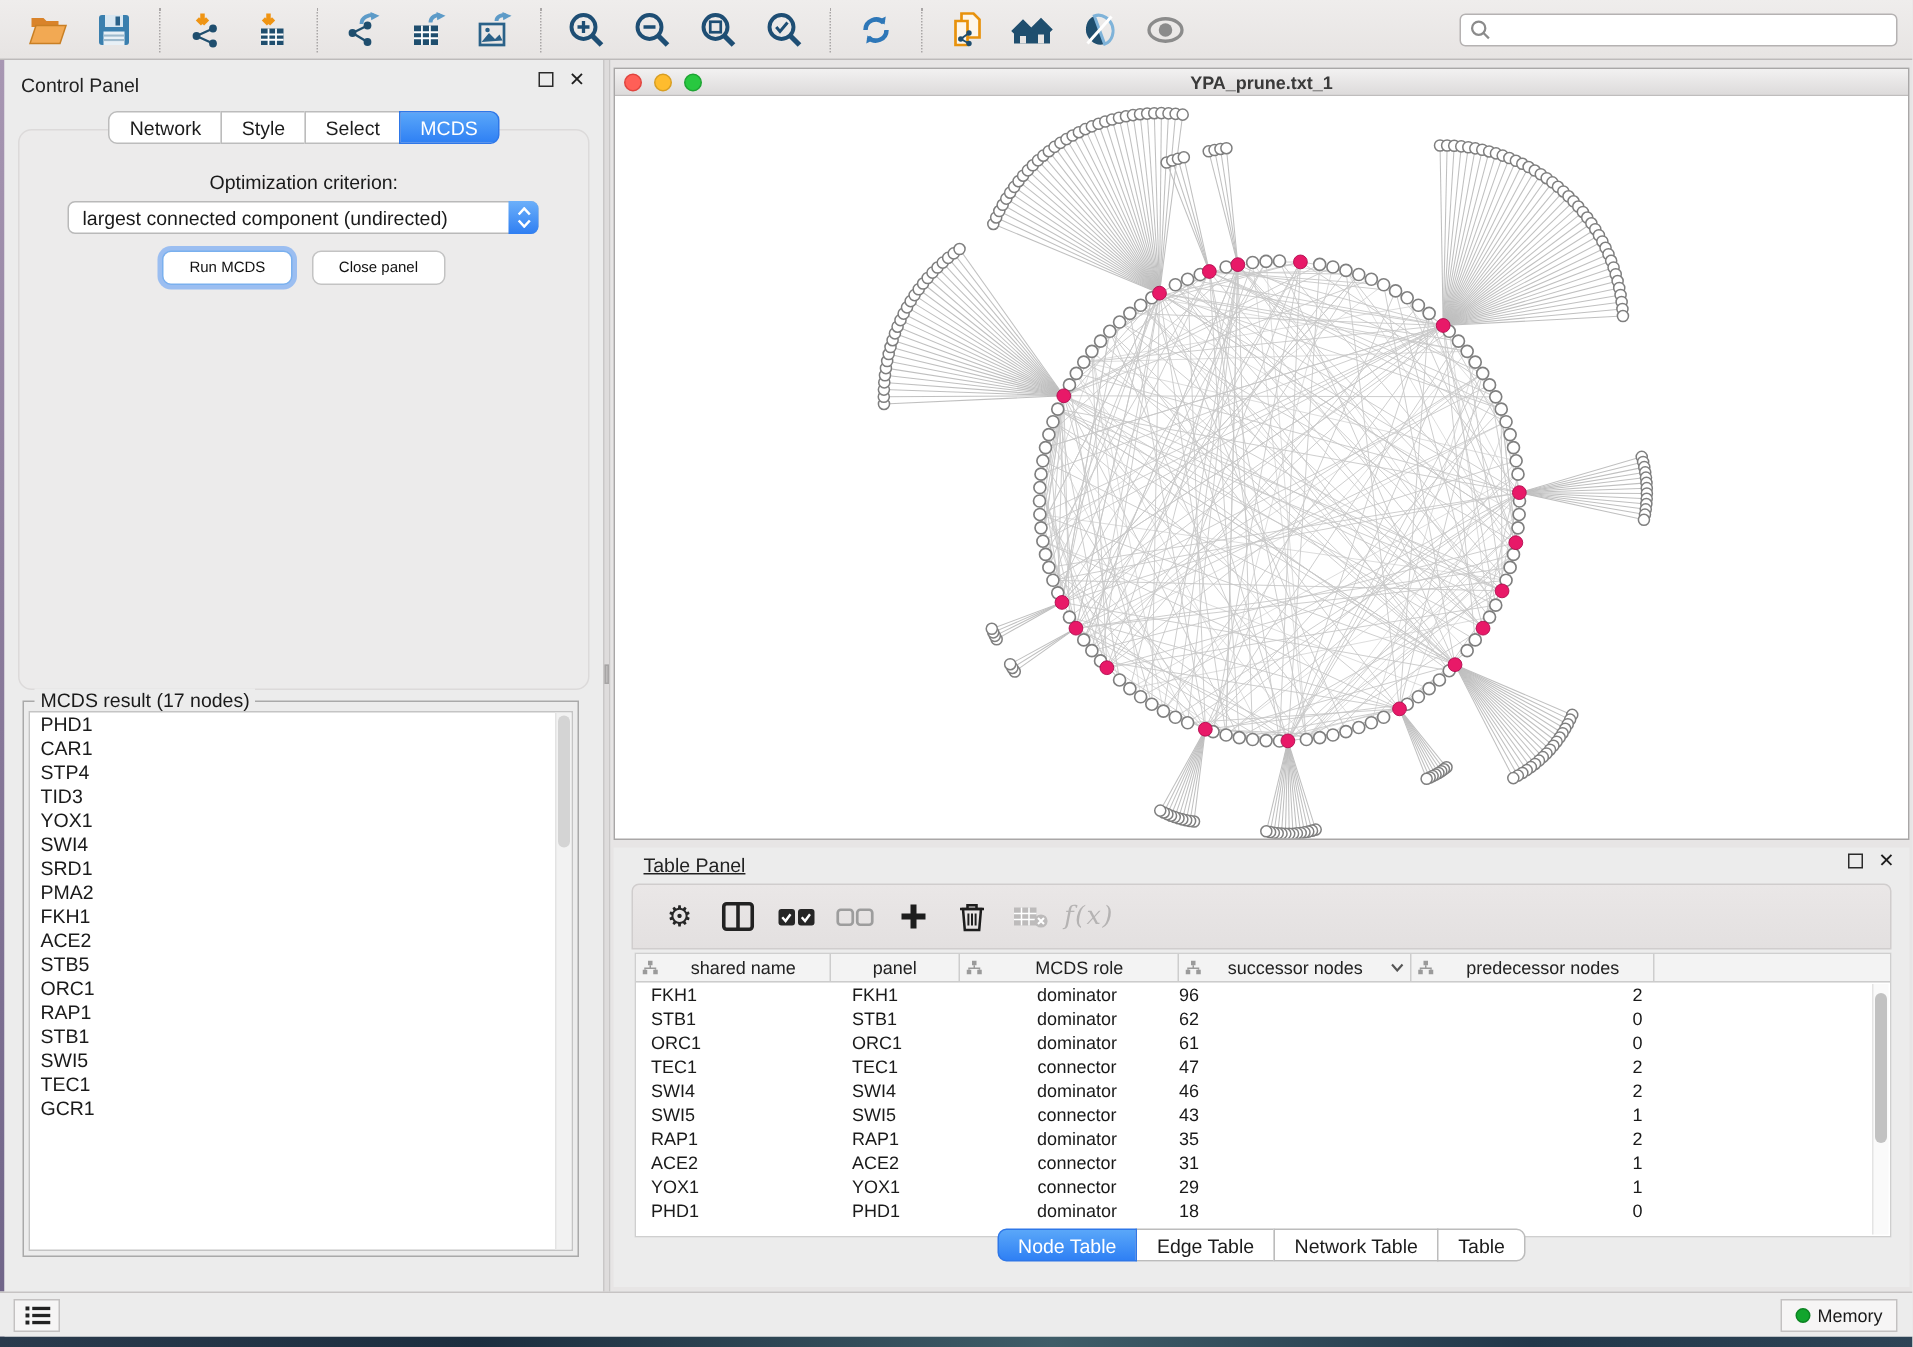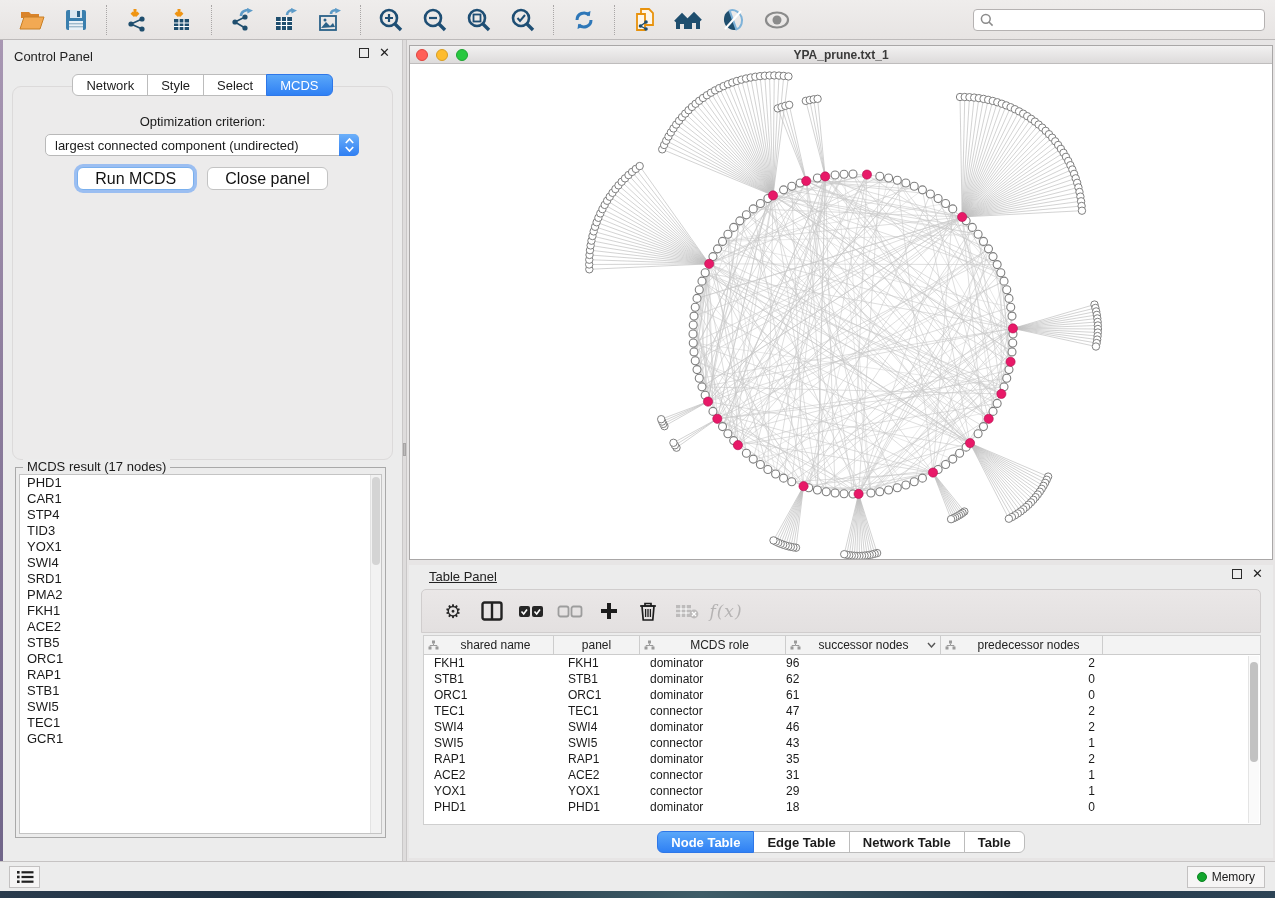--- a/index.html
+++ b/index.html
@@ -42,21 +42,21 @@
 
   .opt-label { position:absolute; top:74px; width:100%; text-align:center; font-size:13px; }
   .combo { position:absolute; left:42px; top:94px; width:314px; height:22px; background:#fff;
     border:1px solid #b9b9b9; border-radius:5px; display:flex; align-items:center;gap:40px; }
   .combo .val { flex:1; font-size:13px; padding-left:9px; white-space:nowrap; overflow:hidden; }
   .combo .stepper { width:20px; height:22px; margin:-1px -1px -1px 0; border-radius:0 5px 5px 0;
     background:linear-gradient(#6cb0fa,#2f7ef2); display:flex; flex-direction:column; align-items:center; justify-content:center; gap:2px; }
 
   .btn-row { position:absolute; top:127px; left:0; width:100%; display:flex; justify-content:center; gap:13px; }
   .pbtn { height:23px; padding:0 17px; background:#fff; border:1px solid #c3c3c3; border-radius:6px;
-    font-size:16px; display:flex; align-items:center; color:#111; }
+    font-size:10px; display:flex; align-items:center; color:#111; }
   .pbtn.focused { border:1px solid #7ab0ee; box-shadow:0 0 0 3px rgba(90,153,245,.55); }
 
   .fieldset { position:absolute; left:12px; top:427px; width:371px; height:371px; border:1px solid #a9a9a9; }
   .fieldset .legend { position:absolute; left:7px; top:-9px; background:#ececec; padding:0 4px; font-size:13px;text-align:center; }
   .mcds-list { position:absolute; left:3px; right:3px; top:6px; bottom:3px; background:#fff; border:1px solid #c4c4c4; overflow:hidden; }
   .mcds-list .sb { position:absolute; right:0; top:0; bottom:0; width:11px; background:#f2f2f2; border-left:1px solid #e3e3e3; }
   .mcds-list .sb .thumb { position:absolute; left:1px; right:1px; top:2px; height:88px; background:#d4d4d4; border-radius:5px; }
   .mcds-item { font-size:13px; line-height:16px; padding-left:7px; }
 
   
@@ -92,26 +92,26 @@
   .fx { font:italic 17px "DejaVu Serif",serif; color:#b5b3b3; letter-spacing:1px; }
 
   .tablewrap { position:absolute; left:14px; top:70px; width:838px; height:190px; background:#fff; border:1px solid #cfcfcf; }
   .tgrid { display:grid; grid-template-columns:130px 86px 146px 155px 162px 1fr; }
   .thead { background:#f3f3f3; border-bottom:1px solid #cccccc; height:19px; }
   .th { display:flex; align-items:center; border-right:1px solid #cdcdcd; font-size:12px; color:#222; padding:0 4px; position:relative; }
   .th:last-child { border-right:none; }
   .th .lbl { flex:1; text-align:center; white-space:nowrap; overflow:hidden; }
   .trow { height:16px; }
   .td { font-size:12px; line-height:16px; white-space:nowrap; overflow:hidden; }
-  .td.c0 { padding-left:10px; } .td.c1 { padding-left:14px; } .td.c2 { padding-left:10px; }
+  .td.c0 { padding-left:10px; } .td.c1 { padding-left:14px; } .td.c2 { padding-left:10px;text-align:center; }
   .td.c3 { text-align:left; padding-right:18px; } .td.c4 { text-align:right; padding-right:8px; }
   .tscroll { position:absolute; right:1px; top:20px; bottom:1px; width:11px; background:#fafafa; border-left:1px solid #e4e4e4; }
   .tscroll .thumb { position:absolute; left:1px; right:1px; top:6px; height:100px; background:#c2c2c2; border-radius:5px; }
 
-  .bottom-tabs { position:absolute; left:0; width:100%; top:266px; display:flex; justify-content:center;font-weight:bold; }
+  .bottom-tabs { position:absolute; left:0; width:100%; top:254px; display:flex; justify-content:center; }
 
   
   .status-bar { position:absolute; left:0; top:861px; width:1275px; height:30px; background:#ececec; border-top:1px solid #c6c3c3; }
   .list-btn { position:absolute; left:9px; top:4px; width:31px; height:22px; background:#f6f5f5; border:1px solid #c3c1c1;
     display:flex; align-items:center; justify-content:center; }
   .mem-btn { position:absolute; right:10px; top:4px; height:22px; padding:0 9px; background:#f6f5f5; border:1px solid #c3c1c1;
     display:flex; align-items:center; gap:5px; font-size:12px; }
   .mem-dot { width:10px; height:10px; border-radius:50%; background:#12a52d; border:1px solid #0c8422; }
 </style>
 </head>

